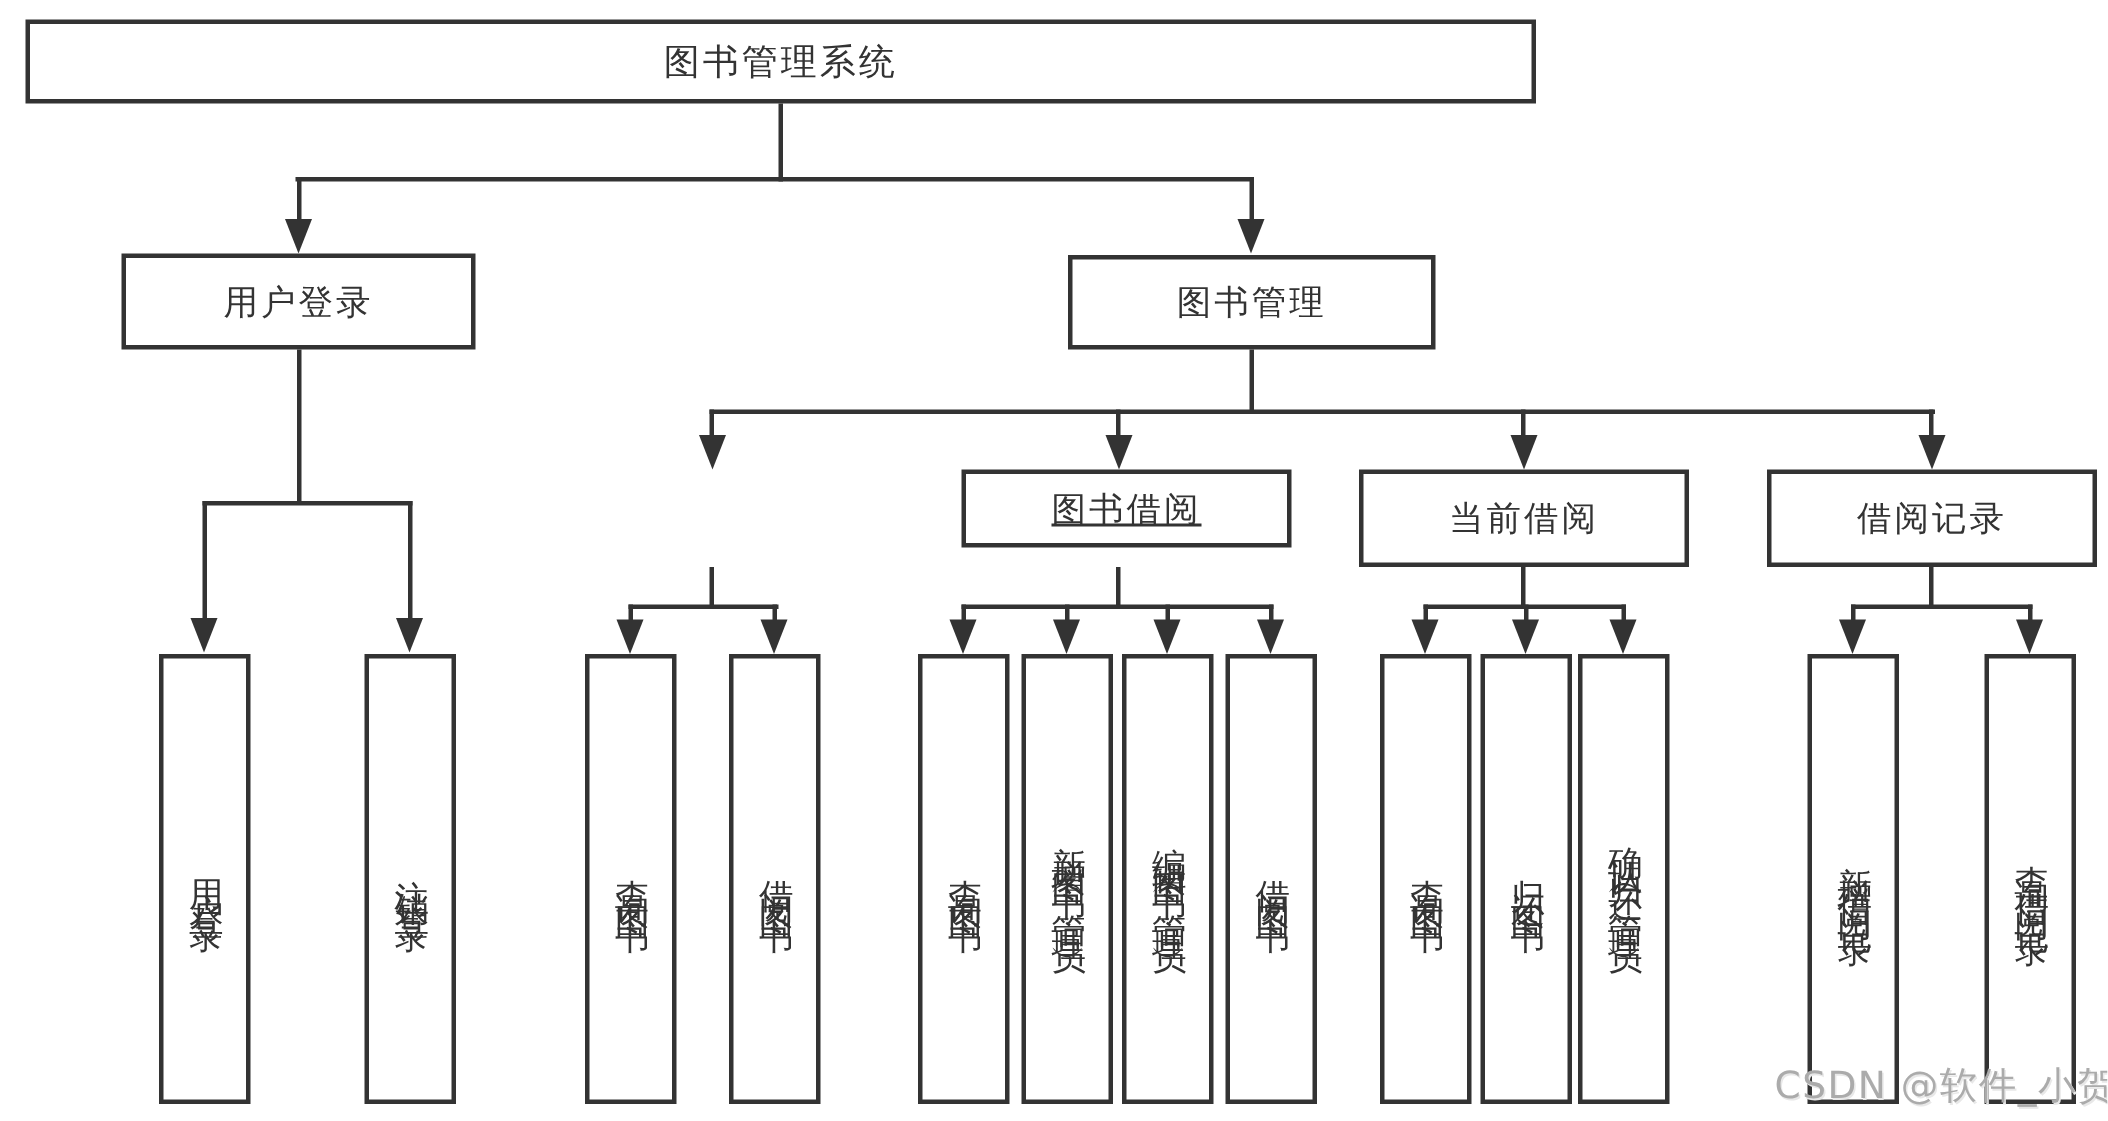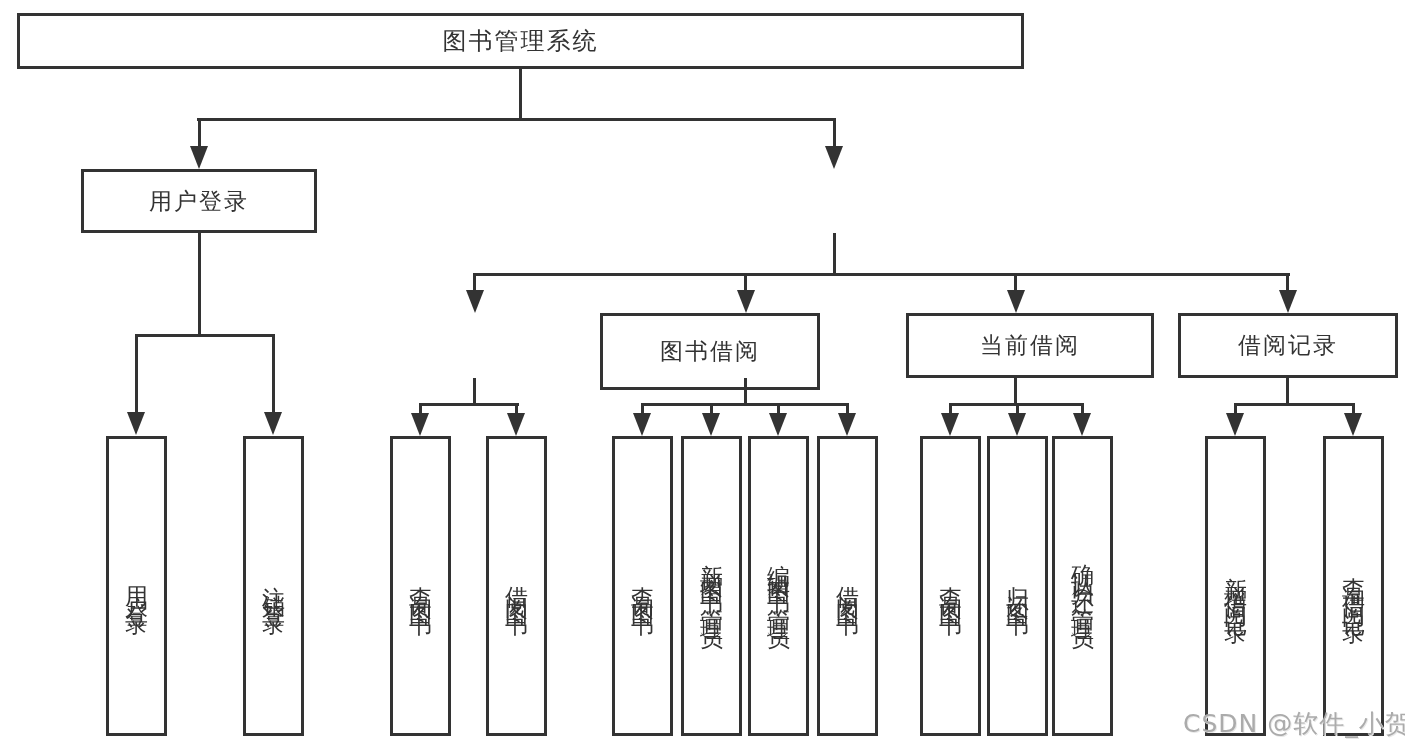--- a/index.html
+++ b/index.html
@@ -64,41 +64,42 @@
   <div class="node root" style="left:17px; top:13px; width:1007px; height:56px;">图书管理系统</div>
 
   <div class="ln" style="left:519px; top:69px; width:3px; height:52px;"></div>
   <div class="ln" style="left:197px; top:118px; width:639px; height:3px;"></div>
   <div class="ln" style="left:198px; top:118px; width:3px; height:30px;"></div>
   <div class="tri" style="left:190px; top:146px;"></div>
   <div class="ln" style="left:833px; top:118px; width:3px; height:30px;"></div>
   <div class="tri" style="left:825px; top:146px;"></div>
 
   <div class="node" style="left:81px; top:169px; width:236px; height:64px;">用户登录</div>
+  <div class="node" style="left:712px; top:170px; width:245px; height:63px;">图书管理</div>
 
   <div class="ln" style="left:198px; top:233px; width:3px; height:103px;"></div>
   <div class="ln" style="left:135px; top:334px; width:140px; height:3px;"></div>
   <div class="ln" style="left:135px; top:334px; width:3px; height:80px;"></div>
   <div class="tri" style="left:127px; top:412px;"></div>
   <div class="ln" style="left:272px; top:334px; width:3px; height:80px;"></div>
   <div class="tri" style="left:264px; top:412px;"></div>
 
   <div class="ln" style="left:833px; top:233px; width:3px; height:42px;"></div>
   <div class="ln" style="left:473px; top:273px; width:817px; height:3px;"></div>
   <div class="ln" style="left:473px; top:273px; width:3px; height:19px;"></div>
   <div class="tri" style="left:466px; top:290px;"></div>
   <div class="ln" style="left:744px; top:273px; width:3px; height:19px;"></div>
   <div class="tri" style="left:737px; top:290px;"></div>
   <div class="ln" style="left:1014px; top:273px; width:3px; height:19px;"></div>
   <div class="tri" style="left:1007px; top:290px;"></div>
   <div class="ln" style="left:1286px; top:273px; width:3px; height:19px;"></div>
   <div class="tri" style="left:1279px; top:290px;"></div>
 
-  <div class="node" style="left:600px; top:313px; width:220px; height:77px;">图书借阅</div>
-  <div class="node" style="left:906px; top:313px; width:248px; height:65px;">当前借阅</div>
+  <div class="node" style="left:641px; top:313px; width:220px; height:52px;text-decoration:underline;">图书借阅</div>
+  <div class="node" style="left:906px; top:313px; width:220px; height:65px;">当前借阅</div>
   <div class="node" style="left:1178px; top:313px; width:220px; height:65px;">借阅记录</div>
 
   <div class="ln" style="left:473px; top:378px; width:3px; height:27px;"></div>
   <div class="ln" style="left:419px; top:403px; width:100px; height:3px;"></div>
   <div class="ln" style="left:419px; top:403px; width:3px; height:13px;"></div>
   <div class="tri" style="left:411px; top:413px;"></div>
   <div class="ln" style="left:515px; top:403px; width:3px; height:13px;"></div>
   <div class="tri" style="left:507px; top:413px;"></div>
 
   <div class="ln" style="left:744px; top:378px; width:3px; height:27px;"></div>

